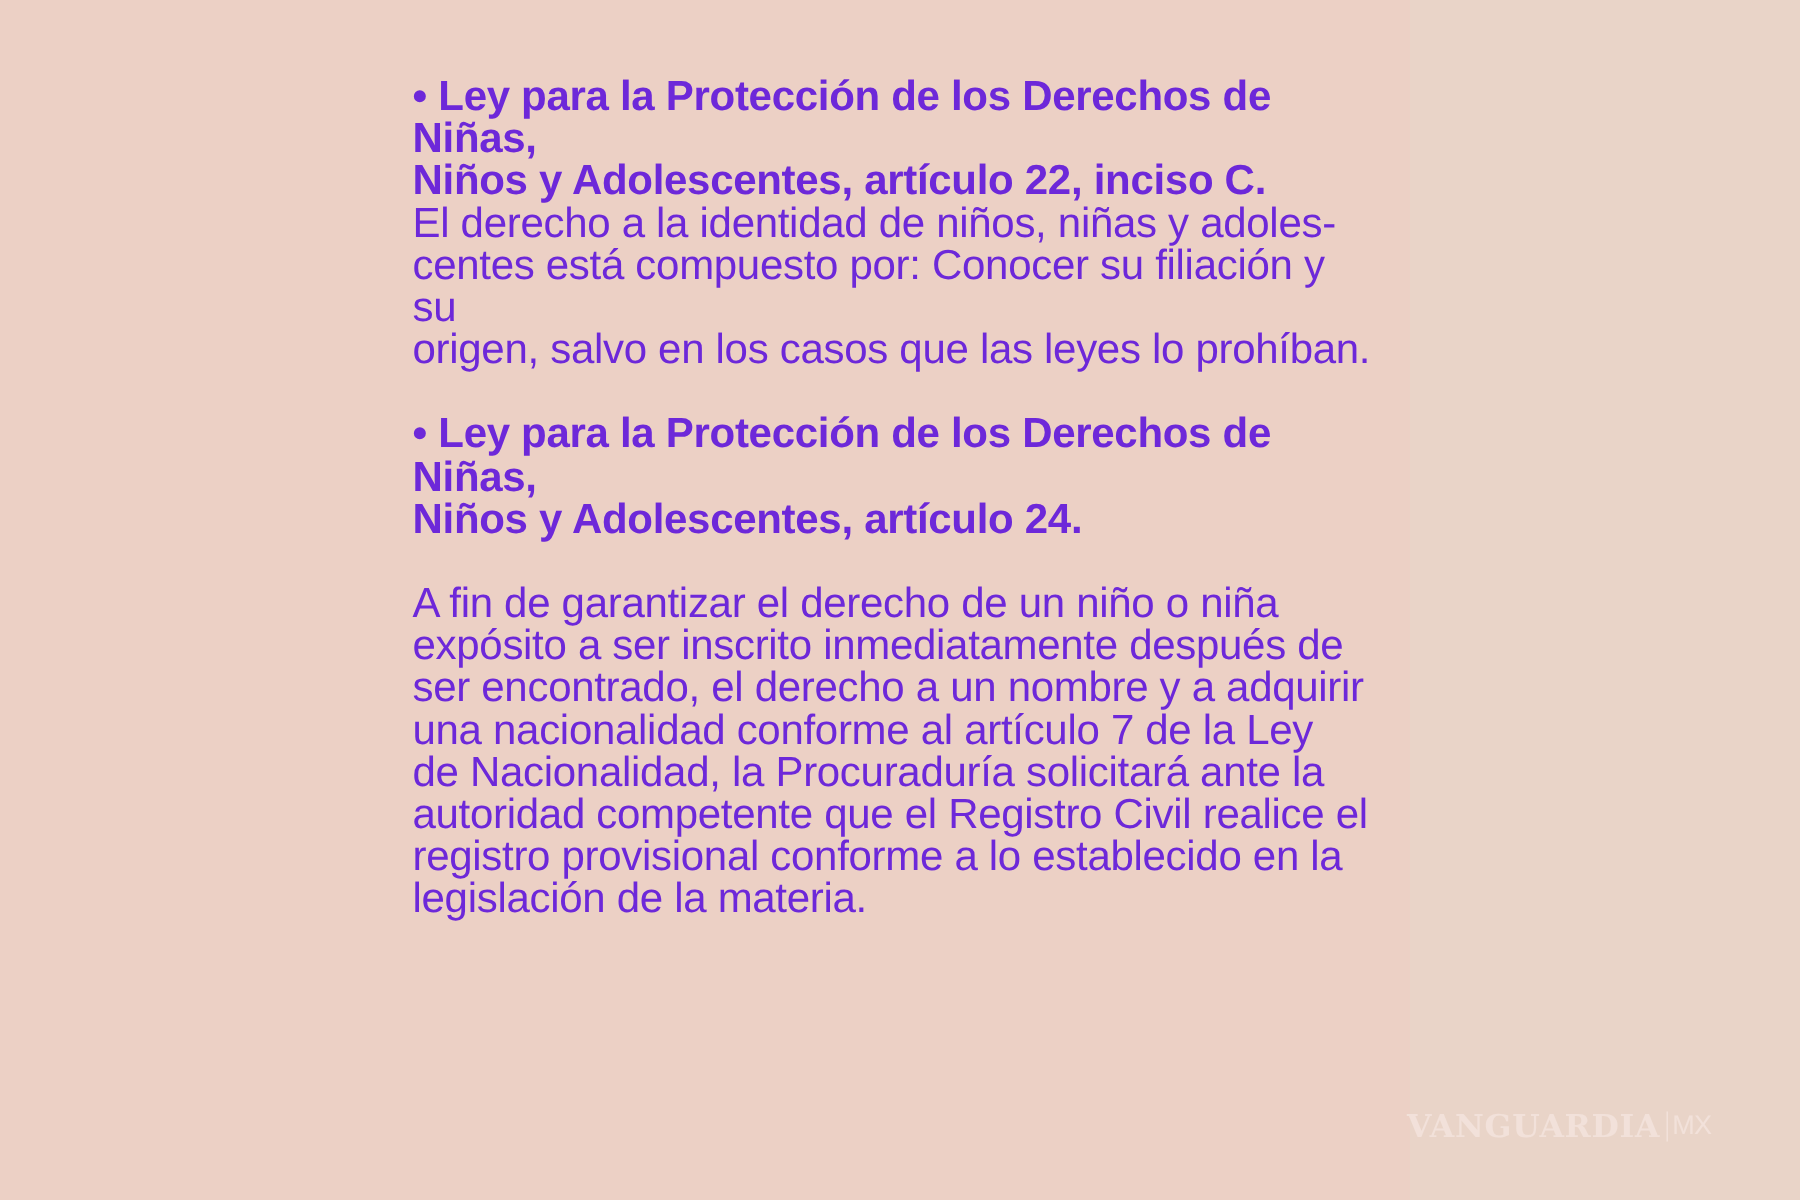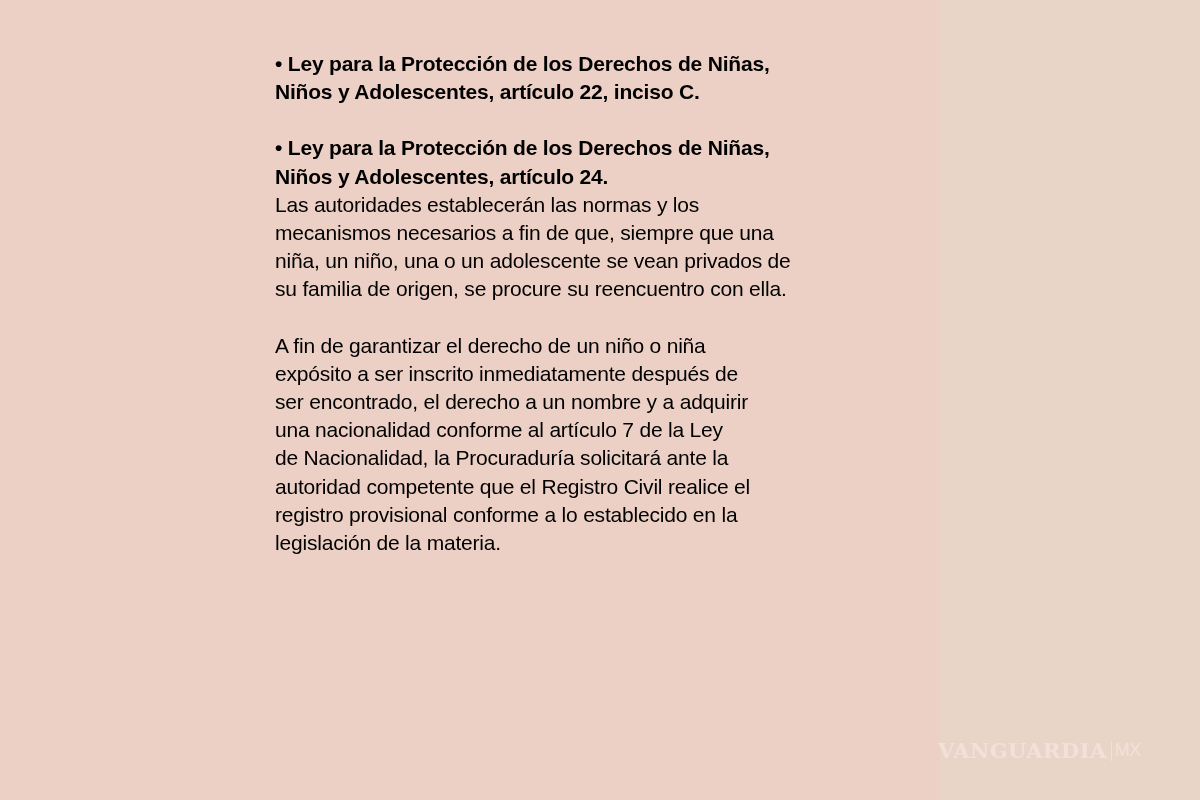--- a/index.html
+++ b/index.html
@@ -24,22 +24,22 @@
       position: absolute;
       left: 940px; top: 0;
       width: 260px; height: 800px;
       background: #e9d4c8;
     }
     .content {
       position: absolute;
       left: 275px;
       top: 50px;
       width: 640px;
-      color: #000000;
-      font-size: 21px;
+      color: #6d28d9;
+      font-size: 28px;
       line-height: 28.2px;
       letter-spacing: -0.2px;
     }
     .section {
       margin: 0 0 28px 0;
     }
     .heading {
       font-weight: bold;
       margin: 0;
       white-space: pre-line;
@@ -78,28 +78,27 @@
 </head>
 <body>
 
 <div class="bg-left"></div>
 <div class="bg-right"></div>
 
 <div class="content">
   <div class="section">
     <p class="heading">• Ley para la Protección de los Derechos de Niñas,
 Niños y Adolescentes, artículo 22, inciso C.</p>
+    <p class="body-text">El derecho a la identidad de niños, niñas y adoles-
+centes está compuesto por: Conocer su filiación y su
+origen, salvo en los casos que las leyes lo prohíban.</p>
   </div>
   <div class="section">
     <p class="heading">• Ley para la Protección de los Derechos de Niñas,
 Niños y Adolescentes, artículo 24.</p>
-    <p class="body-text">Las autoridades establecerán las normas y los
-mecanismos necesarios a fin de que, siempre que una
-niña, un niño, una o un adolescente se vean privados de
-su familia de origen, se procure su reencuentro con ella.</p>
   </div>
   <div class="section">
     <p class="body-text">A fin de garantizar el derecho de un niño o niña
 expósito a ser inscrito inmediatamente después de
 ser encontrado, el derecho a un nombre y a adquirir
 una nacionalidad conforme al artículo 7 de la Ley
 de Nacionalidad, la Procuraduría solicitará ante la
 autoridad competente que el Registro Civil realice el
 registro provisional conforme a lo establecido en la
 legislación de la materia.</p>

